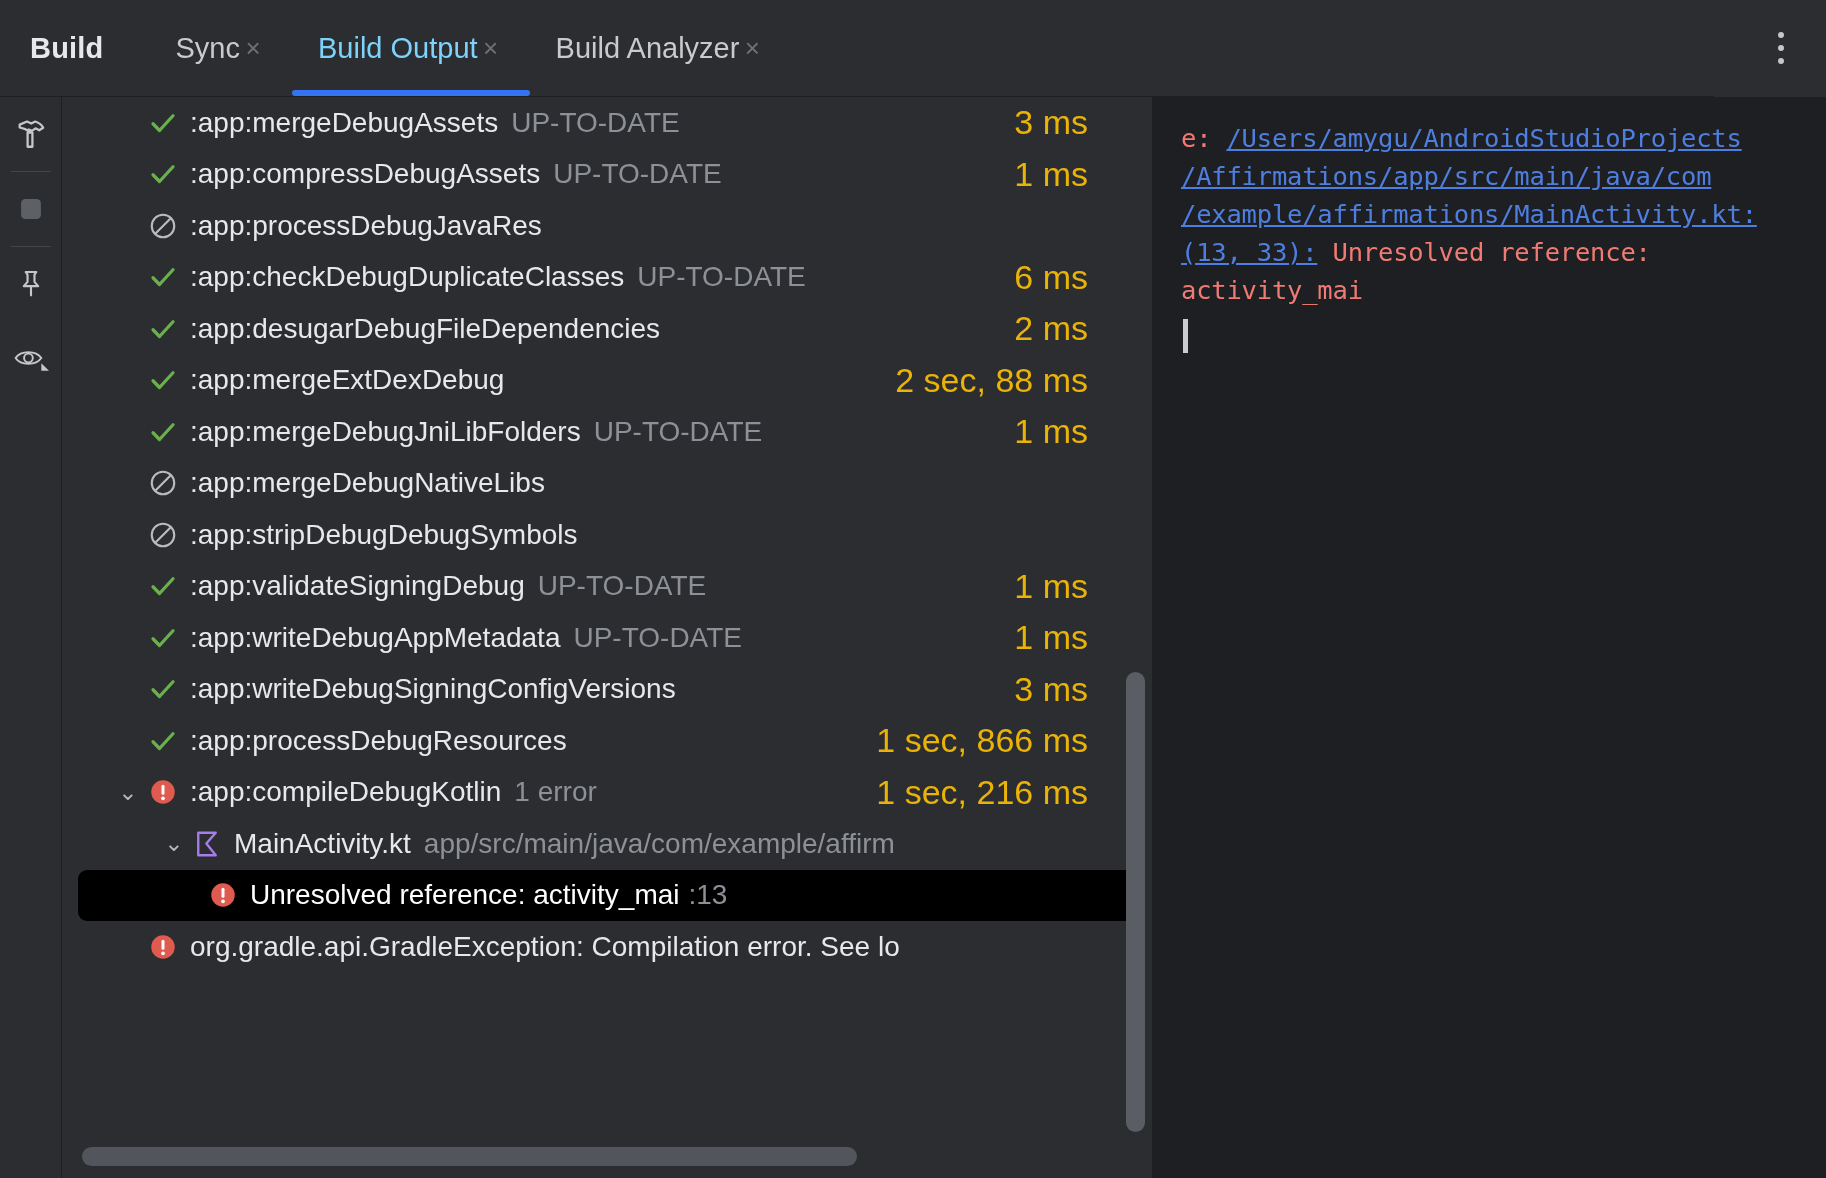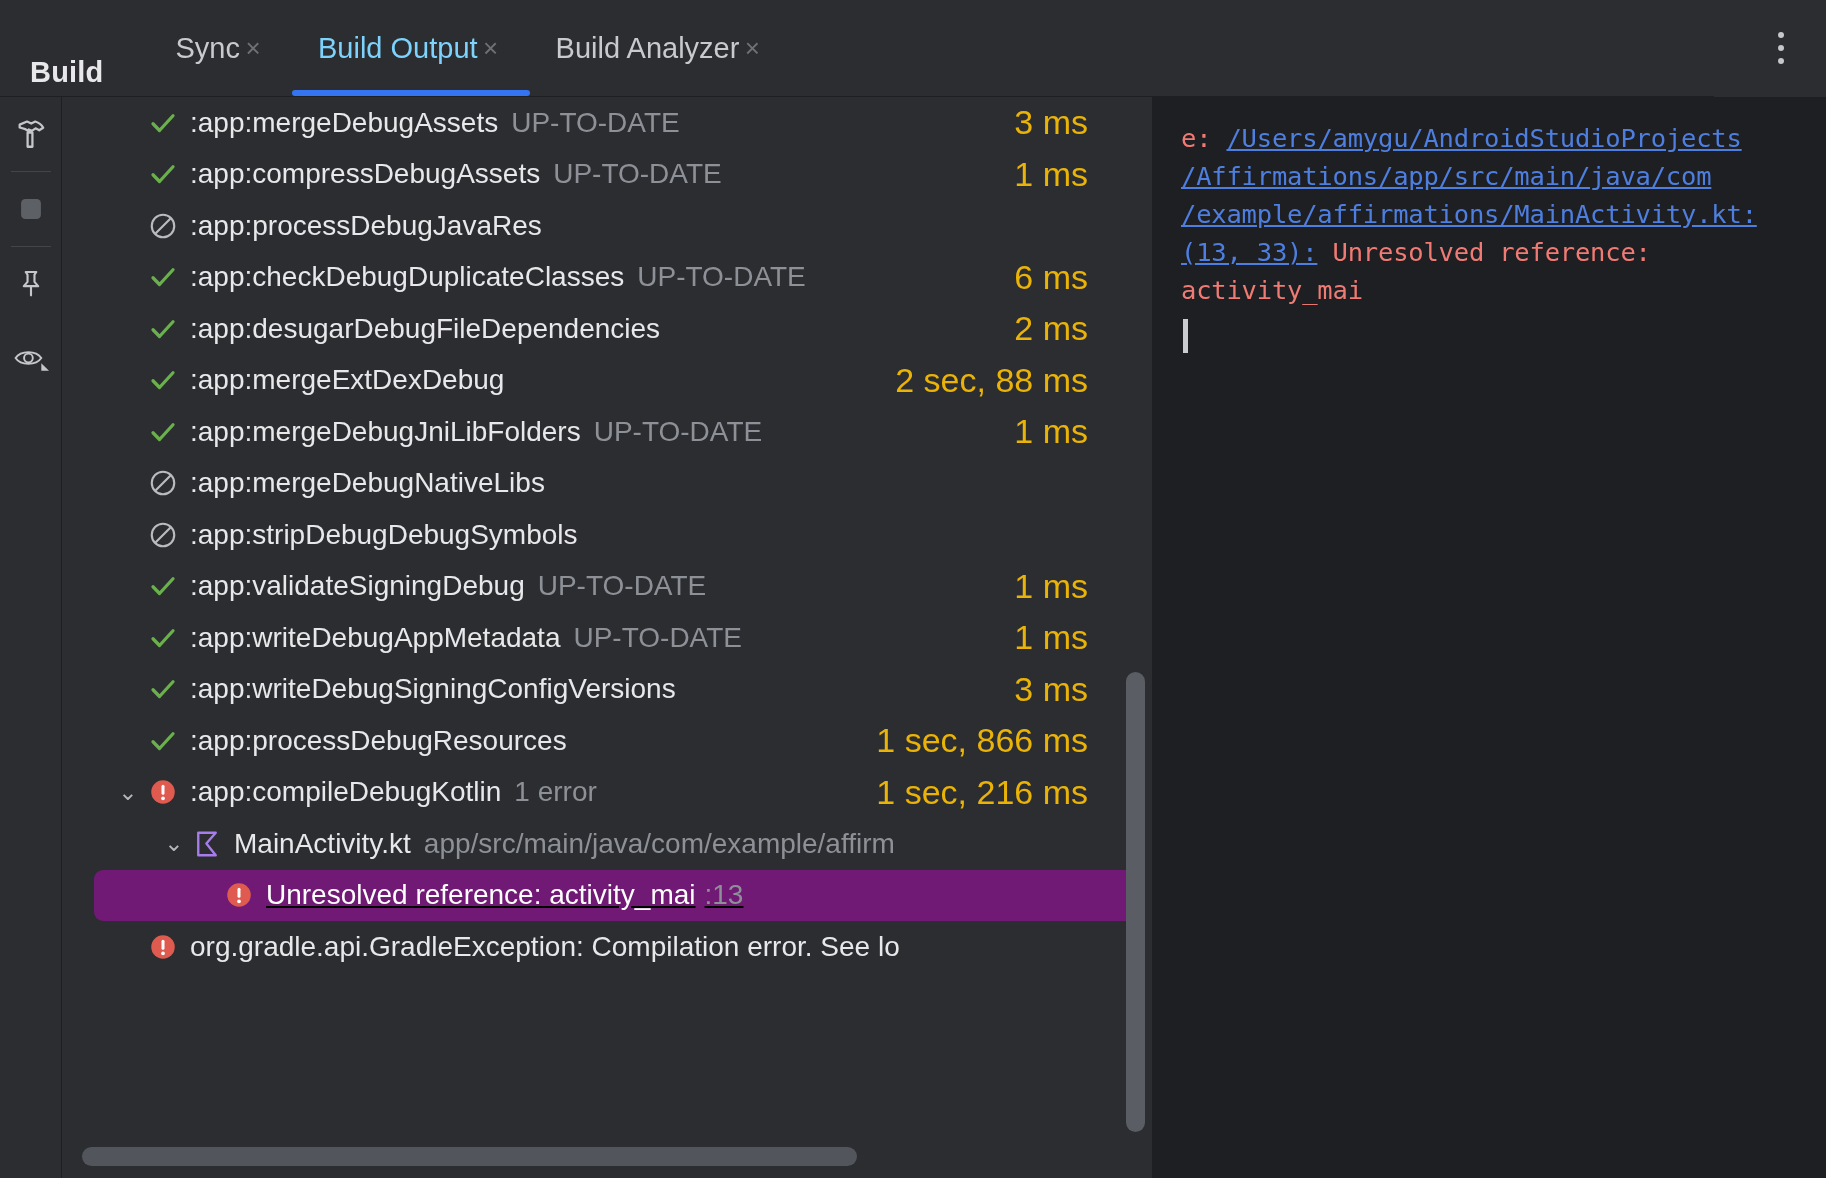--- a/index.html
+++ b/index.html
@@ -13,21 +13,21 @@
   
   #tabbar {
     position: absolute; left: 0; top: 0;
     width: 1826px; height: 96px;
     background: #2b2d30;
     display: flex; align-items: flex-start;
   }
   .tb-title {
     font-size: 29px; font-weight: bold; color: #e8e8ea;
     line-height: 96px; padding-left: 30px; padding-right: 46px;
-    letter-spacing: .2px; white-space: nowrap; margin-top: 24px;
+    letter-spacing: .2px; white-space: nowrap;
   }
   .tab {
     position: relative; height: 96px;
     display: flex; align-items: center; 
     padding: 0 26px; white-space: nowrap;
   }
   .tab-label { font-size: 29px; color: #c8cace; line-height: 1; }
   .tab.active .tab-label { color: #7dd3fc; }
   .tab-close {
     font-size: 26px; color: #6e7076; line-height: 1;
@@ -76,21 +76,21 @@
   }
   #treeviewport {
     position: absolute; left: 0; top: 0;
     width: 1090px; height: 1040px; overflow: hidden;
   }
   .row {
     position: relative; height: 51.5px;
     display: flex; align-items: center;
     white-space: nowrap; padding-left: 86px;
   }
-  .row.sel { background: #701a75; border-radius: 9px; margin: 0 14px 0 32px; padding-left: 58px; text-decoration: underline; }
+  .row.sel { background: #000000; border-radius: 9px; margin: 0 14px 0 16px; padding-left: 58px; text-decoration: underline; }
   .arrow {
     position: absolute; width: 28px; text-align: center;
     color: #b4b6ba; font-size: 23px; line-height: 1;
   }
   .ico { width: 42px; display: flex; align-items: center; justify-content: flex-start; flex: 0 0 42px; }
   .ico svg { display: block; }
   .name { font-size: 28px; color: #e8e8ea; }
   .meta { font-size: 28px; color: #8d9096; margin-left: 13px; }
   .meta.tight { margin-left: 9px; }
   .time {

